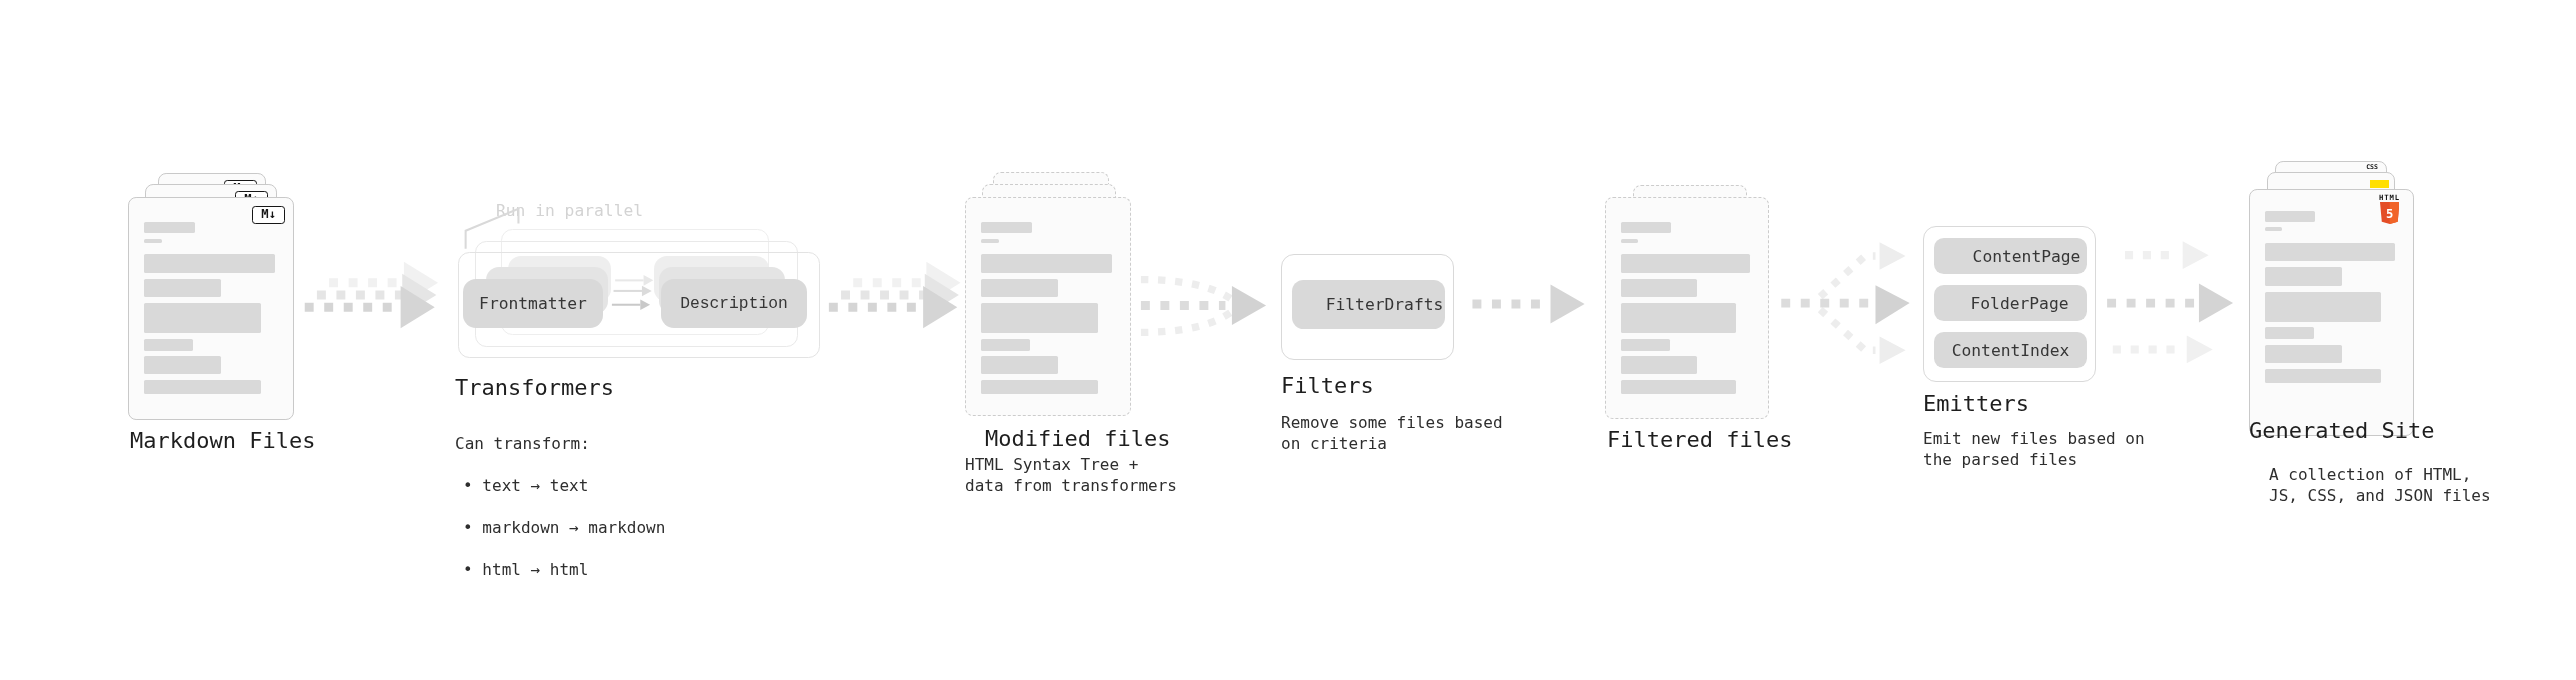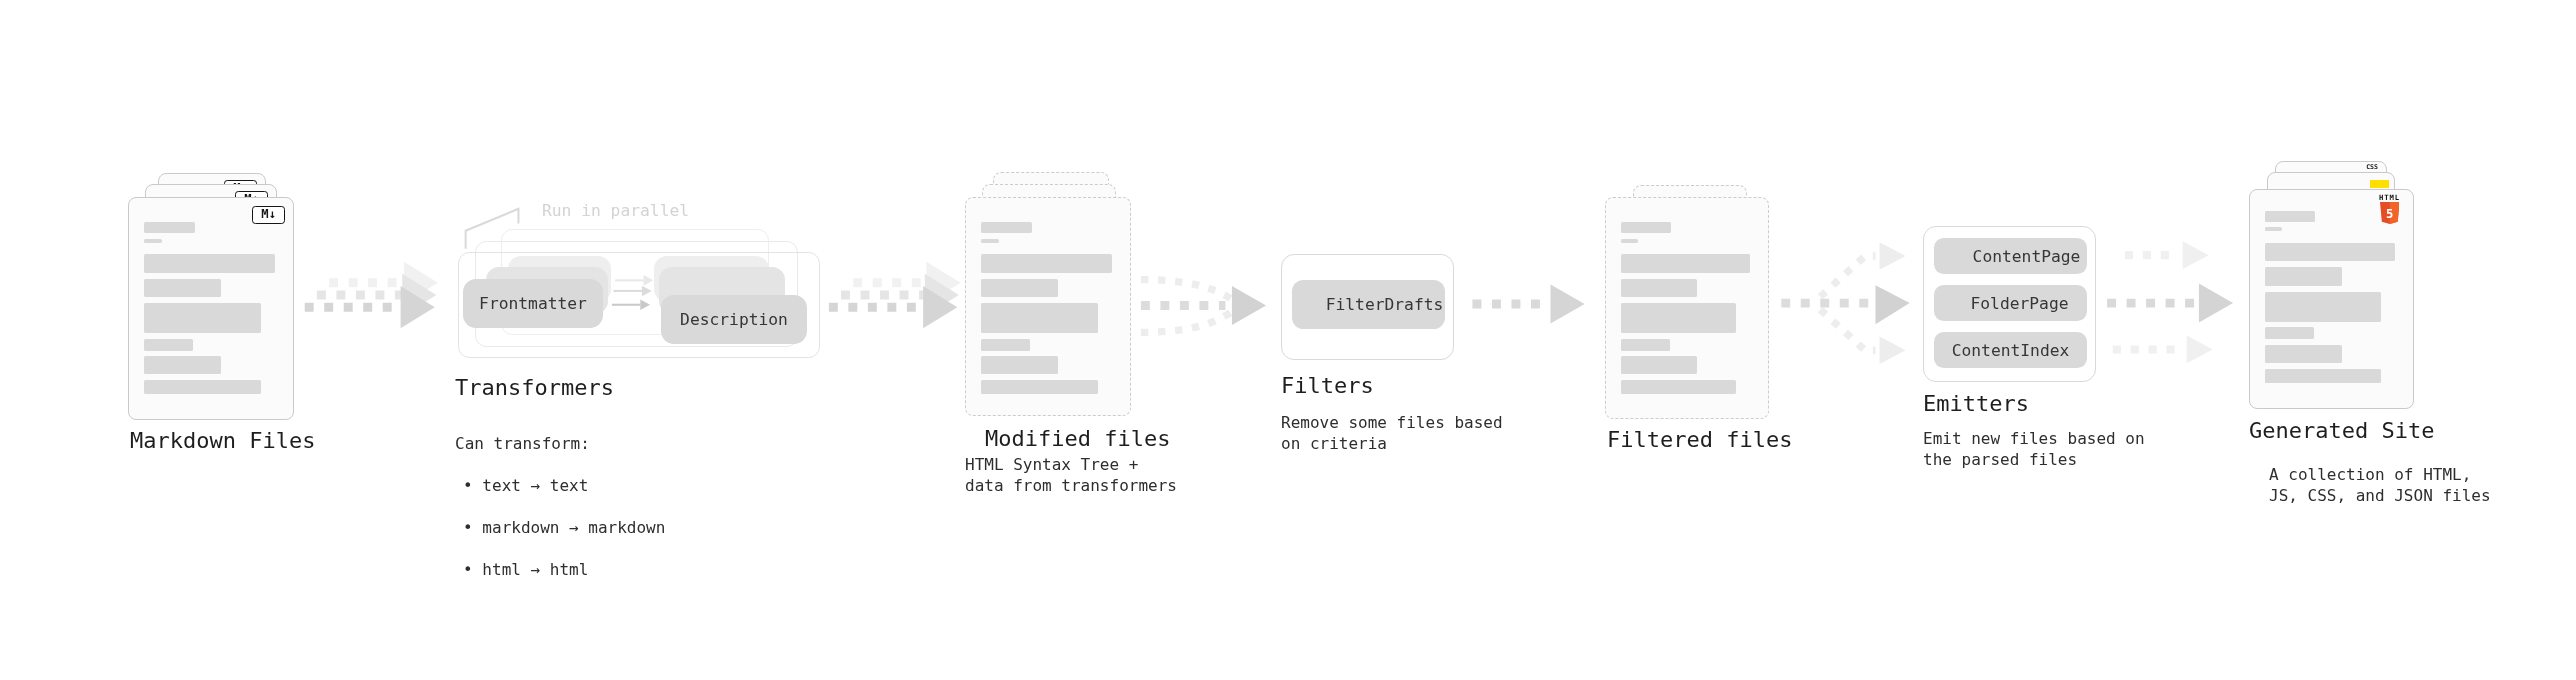--- a/index.html
+++ b/index.html
@@ -60,31 +60,31 @@
           <div class="bar" style="width: 88%; height: 30px; margin-top: 5.7px;"></div>
           <div class="bar" style="width: 37%; height: 12.2px; margin-top: 5.7px;"></div>
           <div class="bar" style="width: 58%; height: 18px; margin-top: 5.7px;"></div>
           <div class="bar" style="width: 88%; height: 14px; margin-top: 5.7px;"></div>
         </div>
     </div>
     <div class="title" style="left:130px;top:428px;text-align:center;">Markdown Files</div>
   </div>
 
   <div>
-    <div class="note" style="left:542px;top:201px;text-align:center;">Run in parallel</div>
+    <div class="note" style="left:496px;top:201px;text-align:center;">Run in parallel</div>
     <div class="tbox" style="left:501px;top:229px;width:268px;height:106px;border-color:#eeeeee;"></div>
     <div class="tbox" style="left:475px;top:241px;width:323px;height:106px;border-color:#e9e9e9;"></div>
     <div class="tbox" style="left:458px;top:252px;width:362px;height:106px;border-color:#e3e3e3;"></div>
 
     <div class="chip l3" style="left:508px;top:256px;width:103px;height:46px;"></div>
     <div class="chip l3" style="left:654px;top:256px;width:115px;height:46px;"></div>
     <div class="chip l2" style="left:486px;top:267px;width:122px;height:47px;"></div>
     <div class="chip l2" style="left:659px;top:267px;width:126px;height:47px;"></div>
     <div class="chip" style="left:463px;top:279px;width:140px;height:49px;">Frontmatter</div>
-    <div class="chip" style="left:661px;top:295px;width:146px;height:49px;">Description</div>
+    <div class="chip" style="left:661px;top:279px;width:146px;height:49px;font-family:Liberation Mono, monospace;">Description</div>
 
     <div class="title" style="left:455px;top:375px;">Transformers</div>
     <div class="body-text" style="left:455px;top:412px;">
       <div>Can transform:</div>
       <div class="bullet-line">• text → text</div>
       <div class="bullet-line">• markdown → markdown</div>
       <div class="bullet-line">• html → html</div>
     </div>
   </div>
 
@@ -146,21 +146,21 @@
   <div>
     <div class="doc solid" style="left:2275px;top:161px;width:112px;height:195px;">
       <div class="css-badge">
         <div class="css-word">CSS</div>
         <div class="css-bar"></div>
       </div>
     </div>
     <div class="doc solid" style="left:2267px;top:172px;width:128px;height:195px;">
       <div class="js-badge"></div>
     </div>
-    <div class="doc solid" style="left:2249px;top:189px;width:165px;height:220px;">
+    <div class="doc solid" style="left:2249px;top:189px;width:165px;height:247px;">
       <div class="html5-badge">
         <div class="html5-word">HTML</div>
         <svg width="19.5" height="22" viewBox="0 0 24 27">
           <path d="M0 0 H24 L21.8 24.3 L12 27 L2.2 24.3 Z" fill="#e44d26"></path>
           <path d="M12 0 H24 L21.8 24.3 L12 27 Z" fill="#f16529"></path>
           <text x="12" y="20" text-anchor="middle" font-size="15" font-weight="bold" fill="#ffffff" font-family="DejaVu Sans Mono, monospace">5</text>
         </svg>
       </div>
       <div class="doc-lines hi">
           <div class="bar" style="width: 38%; height: 10.6px; margin-top: 0px;"></div>

